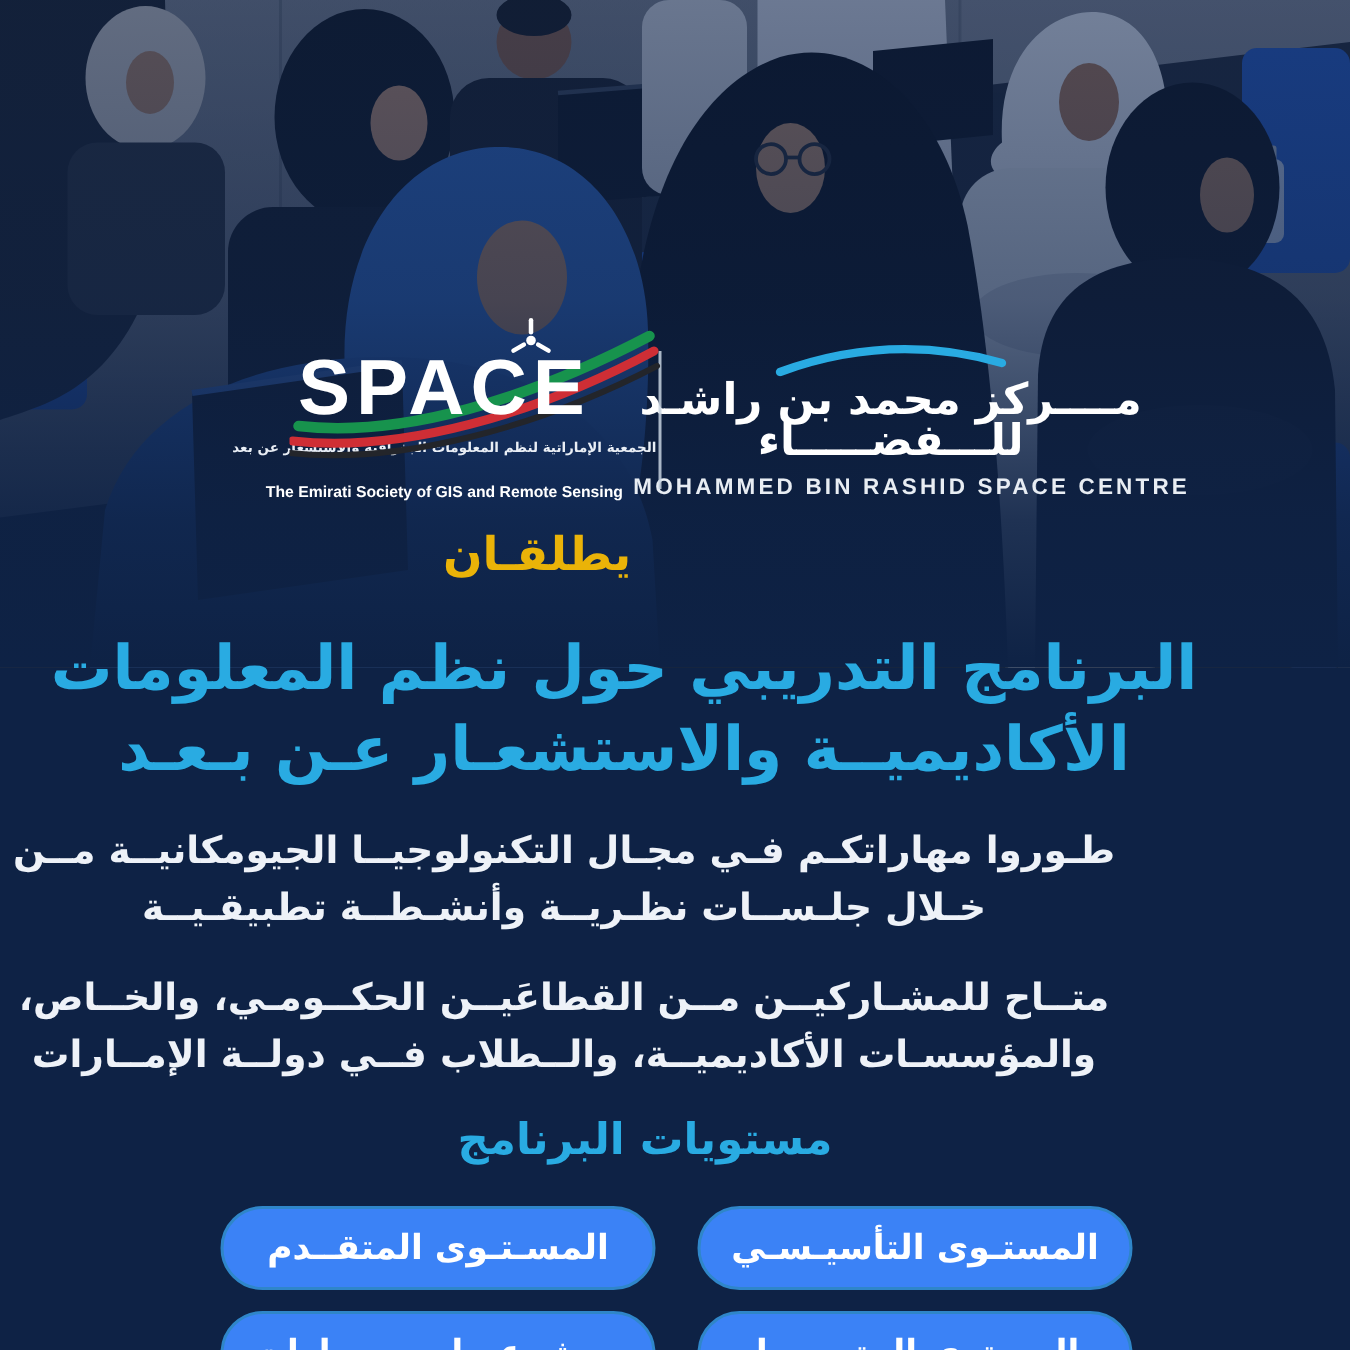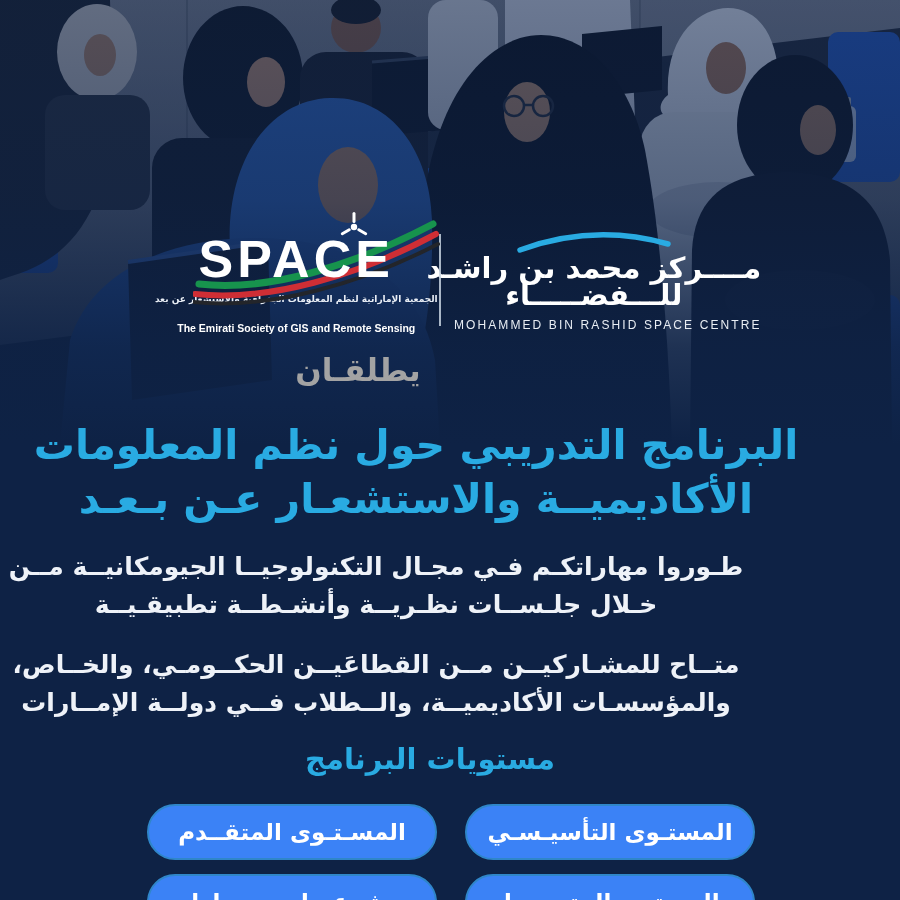--- a/index.html
+++ b/index.html
@@ -20,31 +20,31 @@
     position:absolute;top:226px;left:0;width:900px;
     display:flex;flex-direction:row-reverse;justify-content:center;align-items:center;
     z-index:3;direction:ltr;
   }
   .logo-block{display:flex;flex-direction:column;align-items:center;}
   .mbrsc{width:270px;}
   .esgrs{width:250px;}
   .logo-divider{width:1.5px;height:92px;background:#c7d2df;opacity:.85;margin:0 18px;}
   .mbrsc-arc{margin-bottom:2px;}
   .mbrsc-ar{color:#fff;font-weight:700;font-size:29px;line-height:27px;text-align:center;direction:rtl;white-space:nowrap;}
-  .mbrsc-en{margin-top:9px;color:#e8edf3;font-family:"Liberation Sans",sans-serif;font-weight:400;font-size:12px;letter-spacing:2.1px;white-space:nowrap;padding-left:28px;}
+  .mbrsc-en{margin-top:9px;color:#e8edf3;font-family:"Liberation Sans",sans-serif;font-weight:700;font-size:15px;letter-spacing:2.1px;white-space:nowrap;padding-left:28px;}
   .esgrs-mark{position:relative;height:66px;display:flex;align-items:center;justify-content:center;}
   .esgrs-word{position:relative;z-index:2;color:#fff;font-family:"Liberation Sans",sans-serif;font-weight:700;font-size:52px;letter-spacing:4px;line-height:60px;}
   .esgrs-swoosh{position:absolute;left:-6px;top:-6px;z-index:1;}
   .esgrs-sat{position:absolute;top:-16px;left:138px;z-index:3;}
   .esgrs-ar{margin-top:2px;color:#e9eef5;font-weight:700;font-size:9px;direction:rtl;white-space:nowrap;}
   .esgrs-en{margin-top:18px;color:#fff;font-family:"Liberation Sans",sans-serif;font-weight:700;font-size:10.5px;white-space:nowrap;}
   
   .launch-word{
     position:absolute;top:352px;left:0;width:716px;text-align:center;
-    color:#a3a3a3;font-size:31px;font-weight:700;z-index:2;
+    color:#eab308;font-size:31px;font-weight:700;z-index:2;
   }
   .headline{
     position:absolute;top:418px;left:0;width:832px;text-align:center;
     color:#29abe2;font-size:41px;font-weight:700;line-height:54px;z-index:2;
   }
   .body-par{
     position:absolute;left:0;width:752px;text-align:center;
     color:#eef2f8;font-size:25px;font-weight:700;line-height:38px;z-index:2;
   }
   .par-skills{top:548px;}

